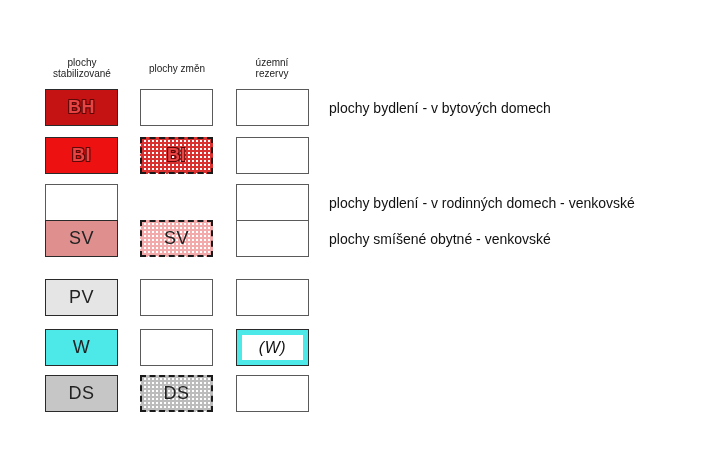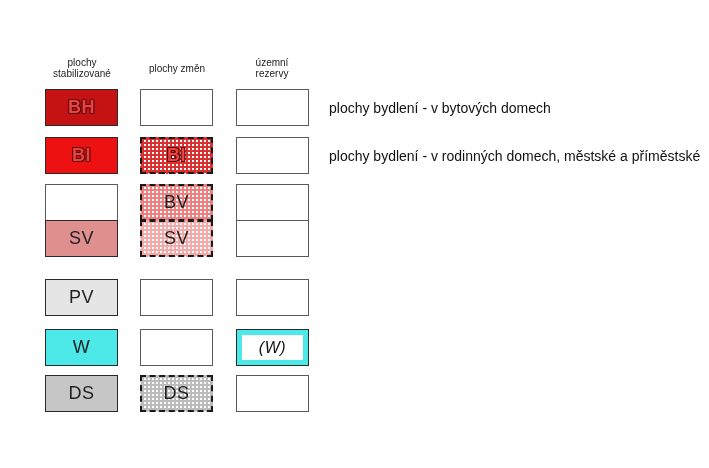--- a/index.html
+++ b/index.html
@@ -113,39 +113,37 @@
   </div>
 
   <div class="legend-row" style="top:137px">
     <div class="box pos1 solid fill-bi">
       <span class="code outlined">BI</span>
     </div>
     <div class="box pos2 hatch hatch-bi">
       <span class="code outlined">BI</span>
     </div>
     <div class="box pos3 empty"></div>
-    <div class="row-label">plochy bydlení - v rodinných domech, městské a příměstské</div>
   </div>
 
   <div class="legend-row" style="top:184px">
     <div class="box pos1 empty"></div>
-    <div class="box pos2 hatch hatch-bv">
-      <span class="code">BV</span>
-    </div>
     <div class="box pos3 empty"></div>
+    <div class="row-label">plochy bydlení - v rodinných domech - venkovské</div>
   </div>
 
   <div class="legend-row" style="top:220px">
     <div class="box pos1 solid fill-sv">
       <span class="code">SV</span>
     </div>
     <div class="box pos2 hatch hatch-sv">
       <span class="code">SV</span>
     </div>
     <div class="box pos3 empty"></div>
+    <div class="row-label">plochy smíšené obytné - venkovské</div>
   </div>
 
   <div class="legend-row" style="top:279px">
     <div class="box pos1 solid fill-pv">
       <span class="code">PV</span>
     </div>
     <div class="box pos2 empty"></div>
     <div class="box pos3 empty"></div>
   </div>
 

